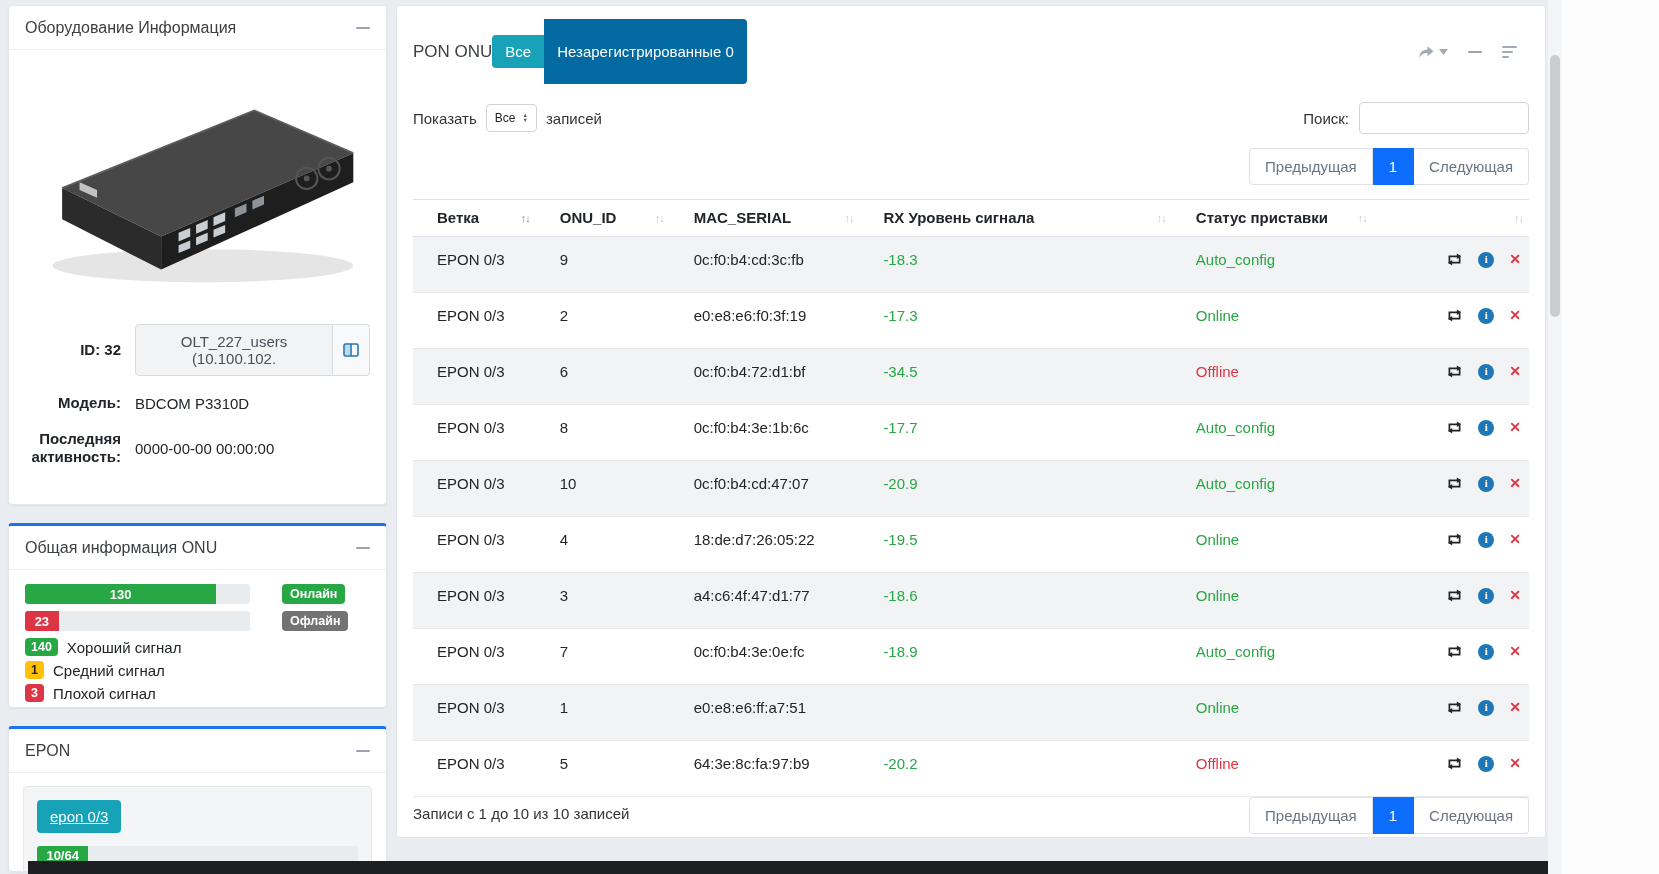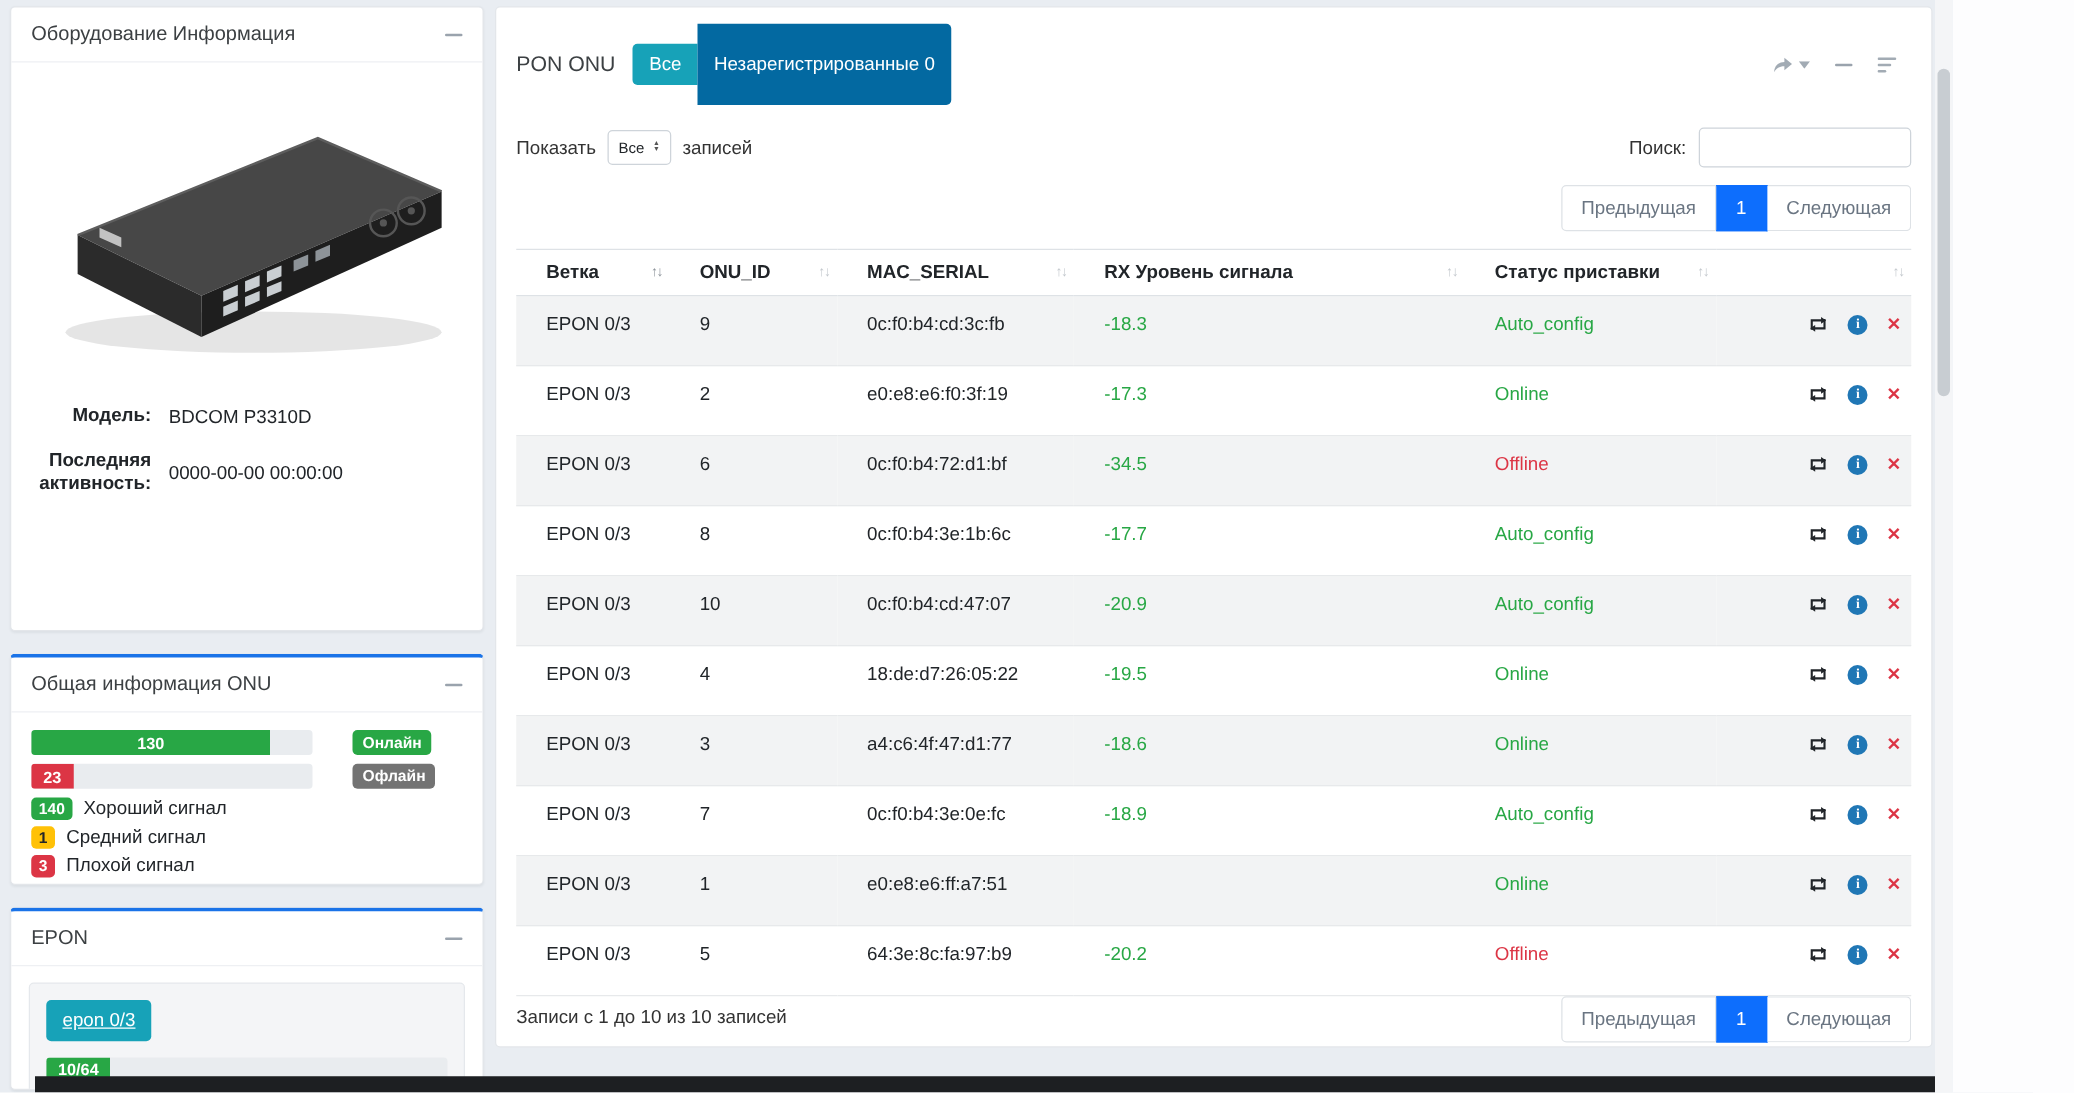--- a/index.html
+++ b/index.html
@@ -33,34 +33,34 @@
 
   
   #onu-summary-card { height:185px; margin-bottom:18px; }
   .summary-body { padding:14px 16px 10px; }
   .bar-row { display:flex; margin-bottom:7px; }
   .track { width:225px; height:20px; background:#e9ecef; border-radius:3px; overflow:hidden; }
   .track.small { height:18px; width:100%; border-radius:3px; }
   .fill { height:100%; color:#fff; font-size:13px; font-weight:700; display:flex; align-items:center; justify-content:center; }
   .striped { background-image:repeating-linear-gradient(45deg, rgba(255,255,255,.2) 0 11px, rgba(255,255,255,0) 11px 22px); }
   .badge { color:#fff; font-size:12.5px; font-weight:700; padding:3px 8px; border-radius:4px; margin-left:32px; }
-  .legend-row { display:flex; align-items:flex-start; gap:9px; margin:5px 0; font-size:15px; color:#212529; }
+  .legend-row { display:flex; align-items:center; gap:9px; margin:5px 0; font-size:15px; color:#212529; }
   .count-badge { color:#fff; font-size:12.5px; font-weight:700; padding:2px 6px; border-radius:4px; min-width:18px; text-align:center; }
 
   
   #epon-card { height:146px; }
   .epon-body { padding:13px 14px; }
   .epon-box { background:#f4f5f7; border:1px solid #e5e8ec; border-radius:4px; padding:13px 13px 20px; }
   .port-btn { background:#17a2b8; color:#fff; text-decoration:underline; padding:8px 13px; border-radius:4px; font-size:15px; display:inline-block; margin-bottom:13px; border:none; cursor:pointer; }
   .mini-badges { display:flex; gap:4px; margin-top:7px; }
 
   
   .main-card { width:1150px; height:833px; background:#fff; border:1px solid #e3e6ea; border-radius:4px; padding:0 16px; display:flex; flex-direction:column; }
   .main-header { display:flex; align-items:center; padding:13px 0 10px; }
-  .main-title { font-size:17px; color:#3c4043; margin-right:14px; }
+  .main-title { font-size:17px; color:#3c4043; }
   .btn-all { background:#17a2b8; color:#fff; padding:8px 13px; border:none; border-radius:4px 0 0 4px; font-size:15px; cursor:pointer; }
   .btn-unreg { background:#0369a1; color:#fff; padding:24px 13px; border:none; border-radius:0 4px 4px 0; font-size:15px; cursor:pointer; }
   .header-icons { margin-left:auto; display:flex; align-items:center; gap:20px; padding-right:10px; }
 
   .controls-row { display:flex; align-items:center; padding:8px 0 2px; font-size:15px; color:#333; }
   .mini-select { margin:0 9px; border:1px solid #ced4da; border-radius:4px; padding:6px 8px; display:inline-flex; align-items:center; gap:7px; font-size:12px; color:#212529; background:#fff; cursor:pointer; }
   .updown { display:flex; flex-direction:column; font-size:5.5px; line-height:5px; color:#555; }
   .search-group { margin-left:auto; display:flex; align-items:center; gap:10px; }
   .search-group input { width:170px; height:32px; border:1px solid #ced4da; border-radius:4px; padding:0 8px; font-size:14px; outline:none; }
 
@@ -133,20 +133,33 @@
           </g>
           <g fill="none" stroke="#565656" stroke-width="2">
             <circle cx="282" cy="112" r="11"></circle>
             <circle cx="305" cy="102" r="11"></circle>
           </g>
           <circle cx="282" cy="112" r="3" fill="#565656"></circle>
           <circle cx="305" cy="102" r="3" fill="#565656"></circle>
         </svg>
       </div>
       <div class="info-rows">
+        <div class="info-row">
+          <span class="info-label">ID: 32</span>
+          <span class="sel-group">
+            <button class="sel-btn">OLT_227_users (10.100.102.</button>
+            <button class="tbl-btn">
+              <svg width="16" height="14" viewBox="0 0 16 14">
+                <rect x="1" y="1" width="14" height="12" rx="1.5" fill="none" stroke="#2077b5" stroke-width="1.6"></rect>
+                <line x1="8" y1="1" x2="8" y2="13" stroke="#2077b5" stroke-width="1.6"></line>
+                <rect x="2" y="2" width="5" height="10" fill="#2077b5" opacity="0.25"></rect>
+              </svg>
+            </button>
+          </span>
+        </div>
         <div class="info-row">
           <span class="info-label">Модель:</span>
           <span class="info-value">BDCOM P3310D</span>
         </div>
         <div class="info-row">
           <span class="info-label">Последняя активность:</span>
           <span class="info-value">0000-00-00 00:00:00</span>
         </div>
       </div>
     </div>

